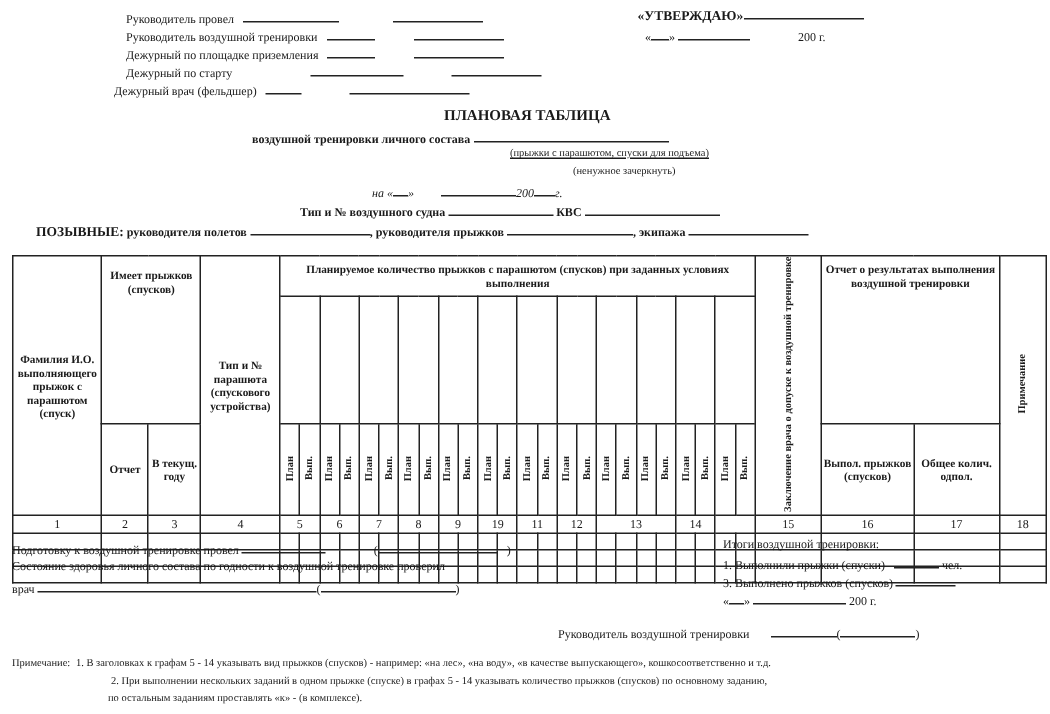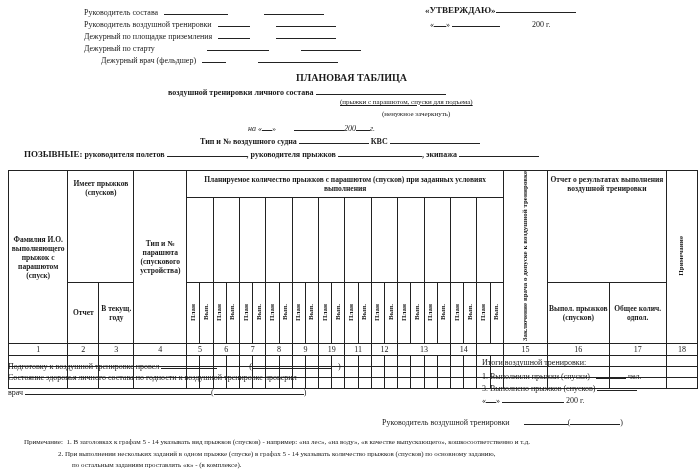--- a/index.html
+++ b/index.html
@@ -15,40 +15,40 @@
   td.v span { display:inline-block; writing-mode:vertical-rl; transform:rotate(180deg); font-size:7px; font-weight:bold; }
   td.vlong span { display:inline-block; writing-mode:vertical-rl; transform:rotate(180deg); font-size:7px; font-weight:bold; line-height:9px; }
   .hdr { font-weight:bold; }
   tr.num td { height:11px; font-size:8px; }
   tr.blank td { height:10px; }
 </style>
 </head>
 <body>
 
 <div class="abs" style="left:84px;top:6px;">
-  <span>Руководитель состава</span>
+  <span>Руководитель провел</span>
   <span class="line" style="width:64px;margin-left:4px;"></span>
   <span class="line" style="width:60px;margin-left:34px;"></span>
 </div>
 <div class="abs" style="left:84px;top:18px;">
   <span>Руководитель воздушной тренировки</span>
   <span class="line" style="width:32px;margin-left:4px;"></span>
   <span class="line" style="width:60px;margin-left:24px;"></span>
 </div>
 <div class="abs" style="left:84px;top:30px;">
   <span>Дежурный по площадке приземления</span>
   <span class="line" style="width:32px;margin-left:4px;"></span>
   <span class="line" style="width:60px;margin-left:24px;"></span>
 </div>
 <div class="abs" style="left:84px;top:42px;">
   <span>Дежурный по старту</span>
   <span class="line" style="width:62px;margin-left:50px;"></span>
   <span class="line" style="width:60px;margin-left:30px;"></span>
 </div>
-<div class="abs" style="left:101px;top:54px;">
+<div class="abs" style="left:76px;top:54px;">
   <span>Дежурный врач (фельдшер)</span>
   <span class="line" style="width:24px;margin-left:4px;"></span>
   <span class="line" style="width:80px;margin-left:30px;"></span>
 </div>
 
 <div class="abs bold" style="left:425px;top:4px;font-size:9px;">
   <span>«УТВЕРЖДАЮ»</span><span class="line" style="width:80px;"></span>
 </div>
 <div class="abs" style="left:430px;top:18px;">
   <span>«</span><span class="line" style="width:12px;"></span><span>»</span>
@@ -321,23 +321,23 @@
   <span>3. Выполнено прыжков (спусков)</span>
   <span class="line" style="width:40px;"></span>
 </div>
 <div class="abs" style="left:482px;top:394px;">
   <span>«</span><span class="line" style="width:10px;"></span><span>»</span>
   <span class="line" style="width:62px;"></span>
   <span>200</span>
   <span>г.</span>
 </div>
 
-<div class="abs" style="left:382px;top:416px;">
+<div class="abs" style="left:372px;top:416px;">
   <span>Руководитель воздушной тренировки</span>
   <span class="line" style="width:44px;margin-left:12px;"></span>(<span class="line" style="width:50px;"></span>)
 </div>
 
-<div class="abs small" style="left:24px;top:438px;">
+<div class="abs small" style="left:8px;top:438px;">
   <span>Примечание:</span>
   <span style="margin-left:2px;">1. В заголовках к графам 5 - 14 указывать вид прыжков (спусков) - например: «на лес», «на воду», «в качестве выпускающего», кошкосоответственно и т.д.</span>
 </div>
-<div class="abs small" style="left:58px;top:450px;font-family:Liberation Serif, serif;">2. При выполнении нескольких заданий в одном прыжке (спуске) в графах 5 - 14 указывать количество прыжков (спусков) по основному заданию,</div>
+<div class="abs small" style="left:74px;top:450px;font-family:Liberation Serif, serif;">2. При выполнении нескольких заданий в одном прыжке (спуске) в графах 5 - 14 указывать количество прыжков (спусков) по основному заданию,</div>
 <div class="abs small" style="left:72px;top:461px;">по остальным заданиям проставлять «к» - (в комплексе).</div>
 
 </body></html>

